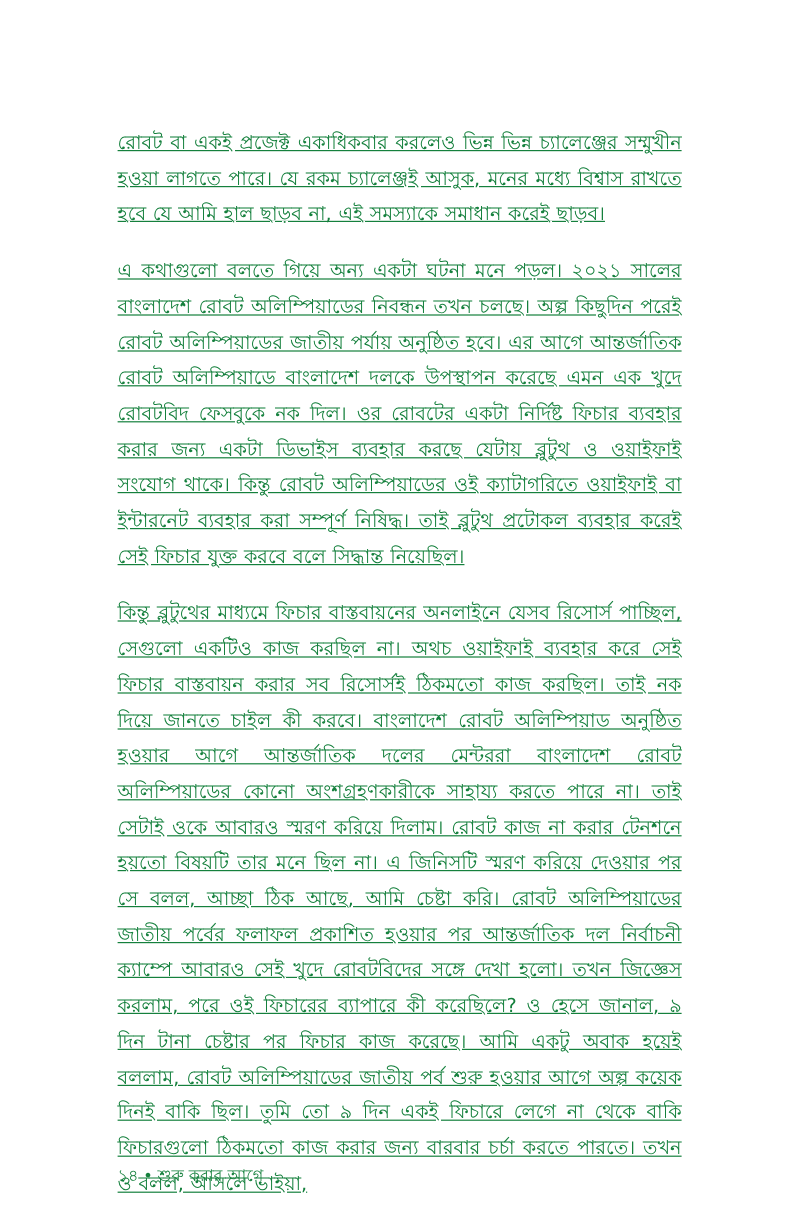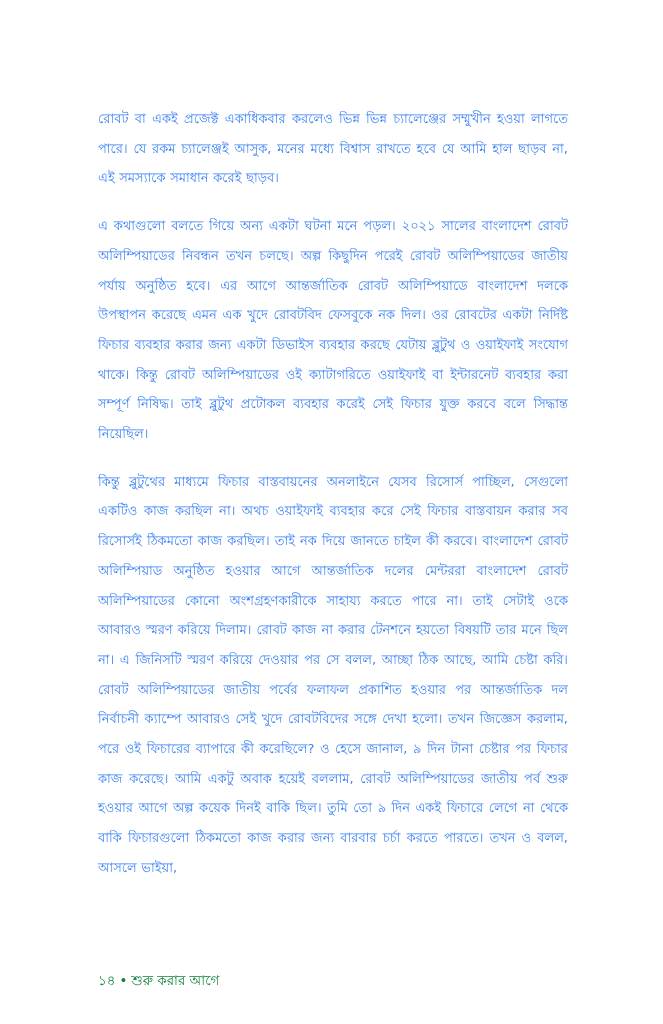--- a/index.html
+++ b/index.html
@@ -24,26 +24,27 @@
   .content {
     position: absolute;
     left: 98px;
     top: 104px;
     width: 470px;
   }
   .para {
     margin: 0 0 18px 0;
     text-align: justify;
     text-justify: inter-word;
-    font-size: 13px;
+    font-size: 16px;
     line-height: 29.7px;
     font-family: "DejaVu Sans", "Liberation Sans", sans-serif;
-    color: #3b82f6;
+    color: #15803d;
     letter-spacing: 0px;
     word-spacing: 0.5px;
+    text-decoration: underline;
     -webkit-font-smoothing: antialiased;
   }
   .para:last-of-type {
     margin-bottom: 0;
   }
   .footer {
     position: absolute;
     left: 98px;
     top: 971px;
     font-family: "DejaVu Sans", "Liberation Sans", sans-serif;

